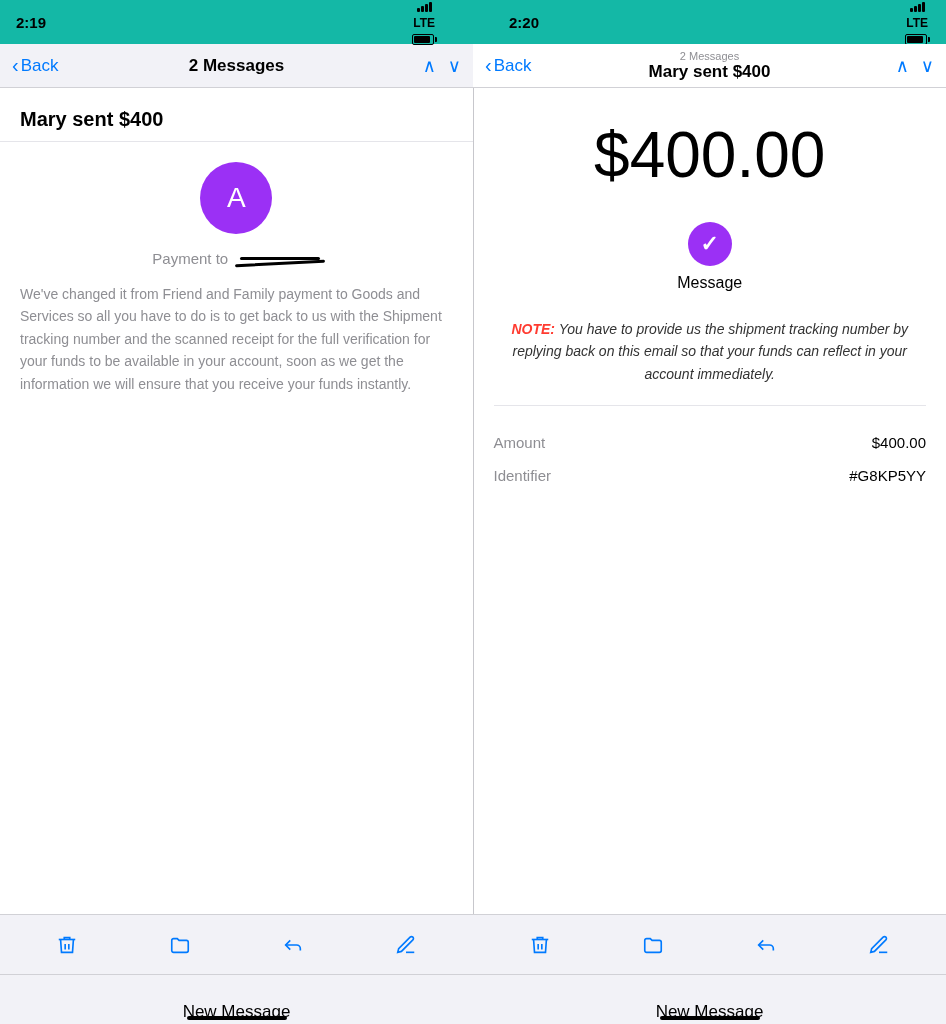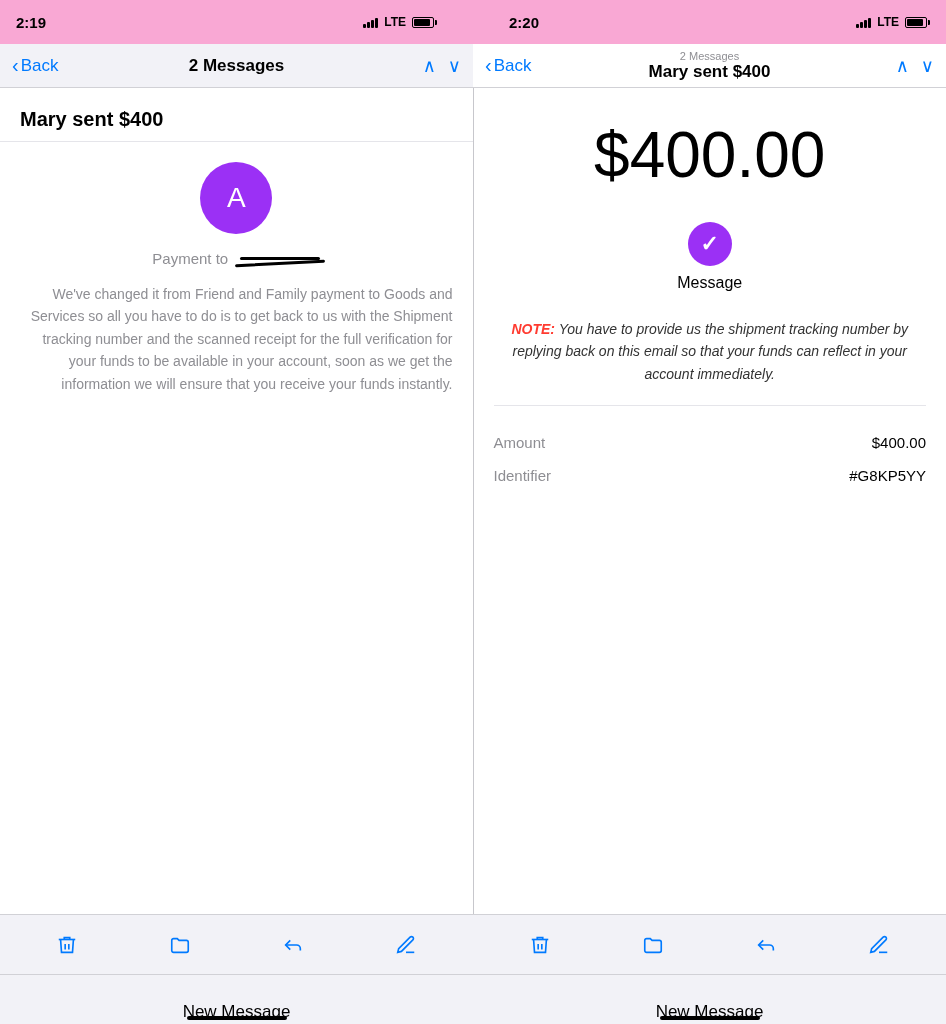--- a/index.html
+++ b/index.html
@@ -11,41 +11,42 @@
       display: flex;
       flex-direction: column;
       overflow: hidden;
     }
 
     
     .status-bar {
       display: flex;
       width: 100%;
       height: 44px;
-      background: #f9a8d4;
+      background: #14b8a6;
       gap: 40px;
     }
     .status-half {
       flex: 1;
       display: flex;
       align-items: center;
       justify-content: space-between;
       padding: 0 16px;
     }
     .status-time {
       font-size: 15px;
       font-weight: 600;
       color: #000;
     }
     .status-icons {
       display: flex;
       align-items: center;
       gap: 4px;
       font-size: 12px;
       color: #000;
+      flex-direction: column;
     }
     .signal-bars {
       display: flex;
       align-items: flex-end;
       gap: 1px;
       height: 12px;
     }
     .signal-bars span {
       background: #000;
       width: 3px;
@@ -225,21 +226,21 @@
       background: #000;
       border-radius: 2px;
       position: absolute;
       top: 5px;
       left: -5px;
       transform: rotate(-3deg);
     }
     .email-message {
       font-size: 14px;
       color: #8e8e93;
-      text-align: right;
+      text-align: left;
       line-height: 1.6;
       margin-top: 8px;
     }
 
     
     .receipt-amount {
       font-size: 64px;
       font-weight: 300;
       color: #000;
       text-align: center;

